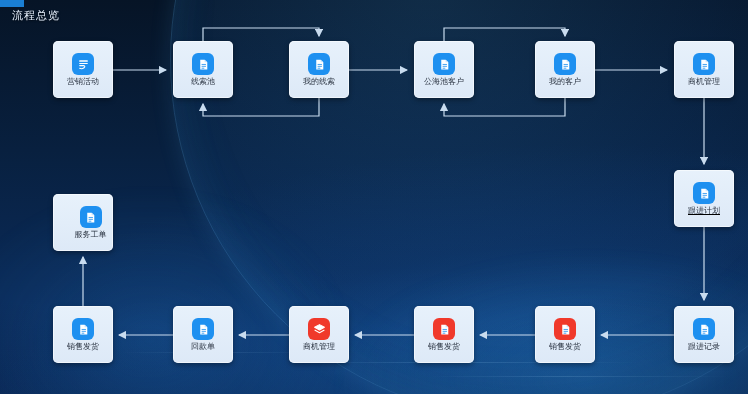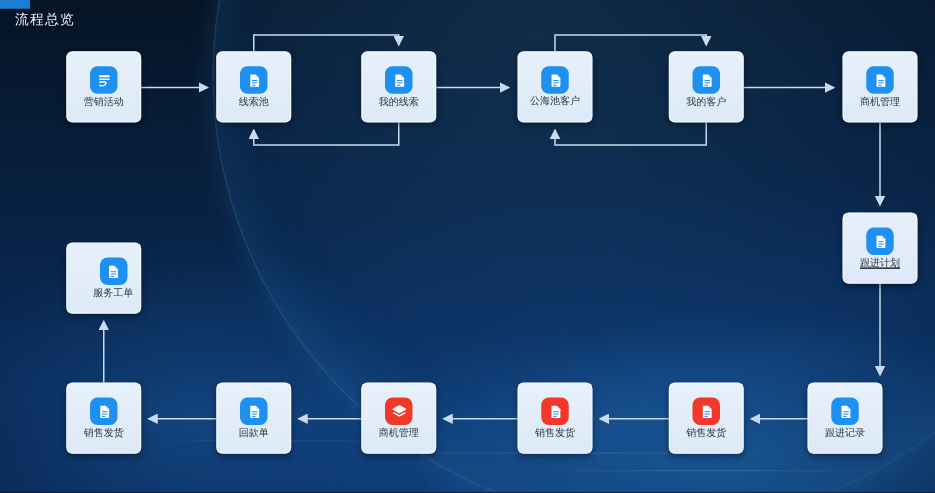--- a/index.html
+++ b/index.html
@@ -228,21 +228,21 @@
           <svg width="13" height="13" viewBox="0 0 24 24">
             <path d="M6 3 h8 l5 5 v13 a0 0 0 0 1 0 0 H6 Z" fill="#fff"></path>
             <path d="M14 3 v5 h5 z" fill="#cfe6fb"></path>
             <rect x="8.5" y="11" width="8" height="1.5" fill="#1e90f0"></rect>
             <rect x="8.5" y="14.5" width="8" height="1.5" fill="#1e90f0"></rect>
             <rect x="8.5" y="18" width="5" height="1.5" fill="#1e90f0"></rect>
           </svg>
         </div>
         <div class="lbl">跟进计划</div>
       </div>
-      <div class="node" style="left: 646px; top: 306px;">
+      <div class="node" style="left: 674px; top: 306px;">
         <div class="ico blue">
           <svg width="13" height="13" viewBox="0 0 24 24">
             <path d="M6 3 h8 l5 5 v13 a0 0 0 0 1 0 0 H6 Z" fill="#fff"></path>
             <path d="M14 3 v5 h5 z" fill="#cfe6fb"></path>
             <rect x="8.5" y="11" width="8" height="1.5" fill="#1e90f0"></rect>
             <rect x="8.5" y="14.5" width="8" height="1.5" fill="#1e90f0"></rect>
             <rect x="8.5" y="18" width="5" height="1.5" fill="#1e90f0"></rect>
           </svg>
         </div>
         <div class="lbl">跟进记录</div>

